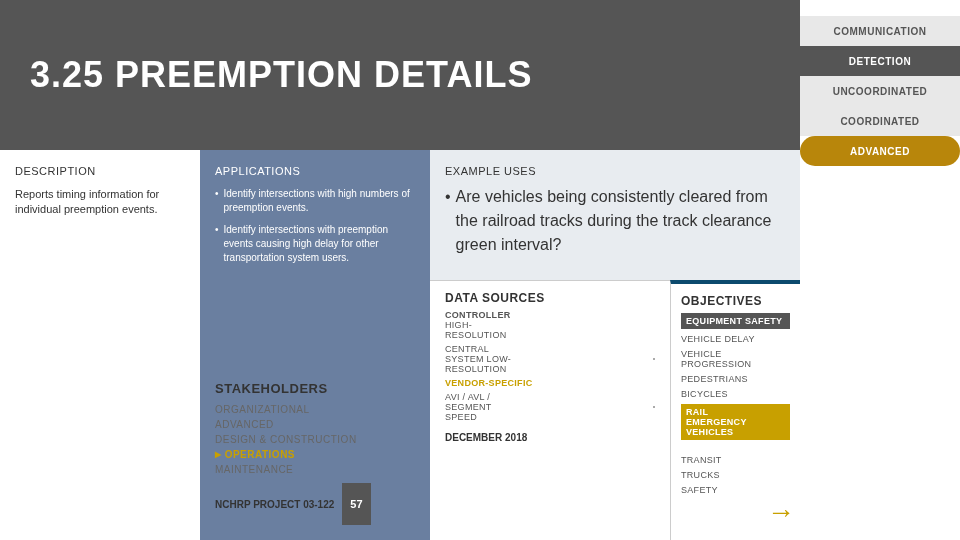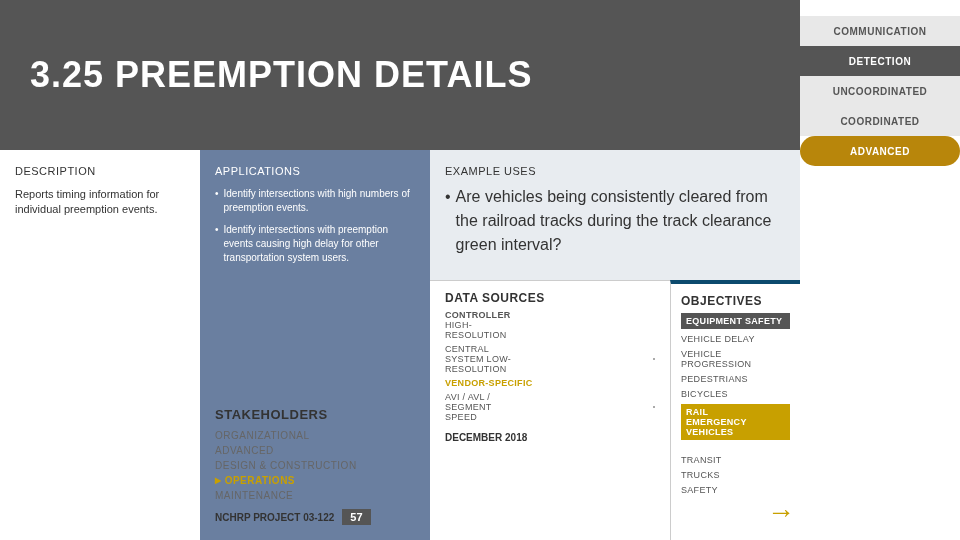--- a/index.html
+++ b/index.html
@@ -149,21 +149,21 @@
     .nchrp-label {
       font-size: 10px;
       font-weight: bold;
       color: #333;
     }
     .nchrp-num {
       background: #555;
       color: #fff;
       font-size: 11px;
       font-weight: bold;
-      padding: 2px 8px;
+      padding: 15px 8px;
     }
 
     
     .right-section {
       flex: 1;
       display: flex;
       flex-direction: column;
       background: #fff;
     }
 

